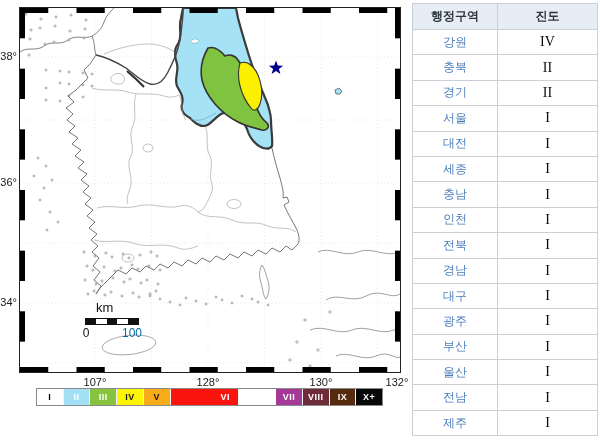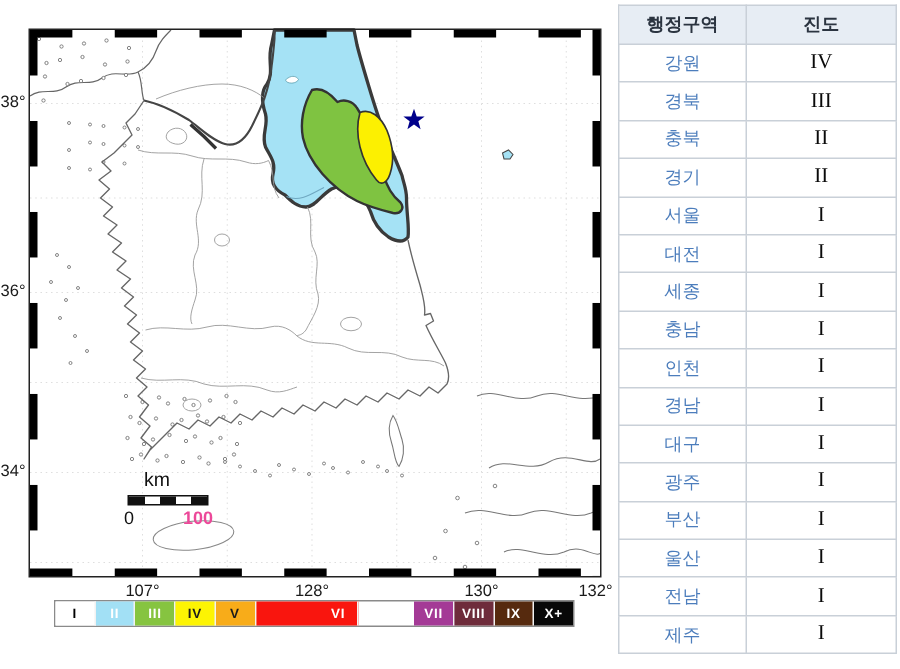--- a/index.html
+++ b/index.html
@@ -1,31 +1,31 @@
 <!DOCTYPE html>
 <html><head>
 <meta charset="utf-8">
 <style>
   html,body{margin:0;padding:0;background:#fff;}
   body{width:600px;height:446px;position:relative;overflow:hidden;
        font-family:"Liberation Sans",sans-serif;}
 
   
-  #map-pane{position:absolute;left:0;top:12px;width:410px;height:342px;}
+  #map-pane{position:absolute;left:0;top:0;width:410px;height:342px;}
   #map-svg{position:absolute;left:0;top:0;}
   .axis-label{position:absolute;font-size:11px;color:#1a1a1a;line-height:13px;}
   .lat{left:0;width:17px;text-align:right;}
   .lon{top:376px;width:36px;text-align:center;}
   #scale-km{position:absolute;left:96px;top:300px;width:30px;text-align:left;
             font-size:13px;color:#111;}
   #scale-bar{position:absolute;left:85px;top:318px;width:52px;height:5px;
              border:1px solid #111;
              background:repeating-linear-gradient(90deg,#111 0,#111 10.4px,#fff 10.4px,#fff 20.8px);}
   #scale-0{position:absolute;left:78px;top:326px;width:16px;text-align:center;font-size:12px;color:#111;}
-  #scale-100{position:absolute;left:118px;top:326px;width:28px;text-align:center;font-size:12px;color:#ec4899;font-weight:bold;}
+  #scale-100{position:absolute;left:118px;top:326px;width:28px;text-align:center;font-size:12px;color:#0369a1;}
 
   
   #legend{position:absolute;left:36px;top:388px;width:345px;height:16px;
           display:flex;border:1px solid #8a8a8a;background:#fff;}
   .legend-cell{flex:1;display:flex;align-items:center;justify-content:center;
                font-size:9px;font-weight:bold;border-right:1px solid #f2f2f2;
                letter-spacing:.5px;}
   .legend-cell:last-child{border-right:none;}
 
   
@@ -297,24 +297,20 @@
       <th>행정구역</th>
       <th>진도</th>
     </tr>
   </thead>
   <tbody>
   <tr>
     <td class="region">강원</td>
     <td class="intensity">IV</td>
   </tr>
 
-  <tr>
-    <td class="region">경북</td>
-    <td class="intensity">III</td>
-  </tr>
 
   <tr>
     <td class="region">충북</td>
     <td class="intensity">II</td>
   </tr>
 
   <tr>
     <td class="region">경기</td>
     <td class="intensity">II</td>
   </tr>
@@ -337,20 +333,24 @@
   <tr>
     <td class="region">충남</td>
     <td class="intensity">I</td>
   </tr>
 
   <tr>
     <td class="region">인천</td>
     <td class="intensity">I</td>
   </tr>
 
+  <tr>
+    <td class="region">전북</td>
+    <td class="intensity">I</td>
+  </tr>
 
   <tr>
     <td class="region">경남</td>
     <td class="intensity">I</td>
   </tr>
 
   <tr>
     <td class="region">대구</td>
     <td class="intensity">I</td>
   </tr>

